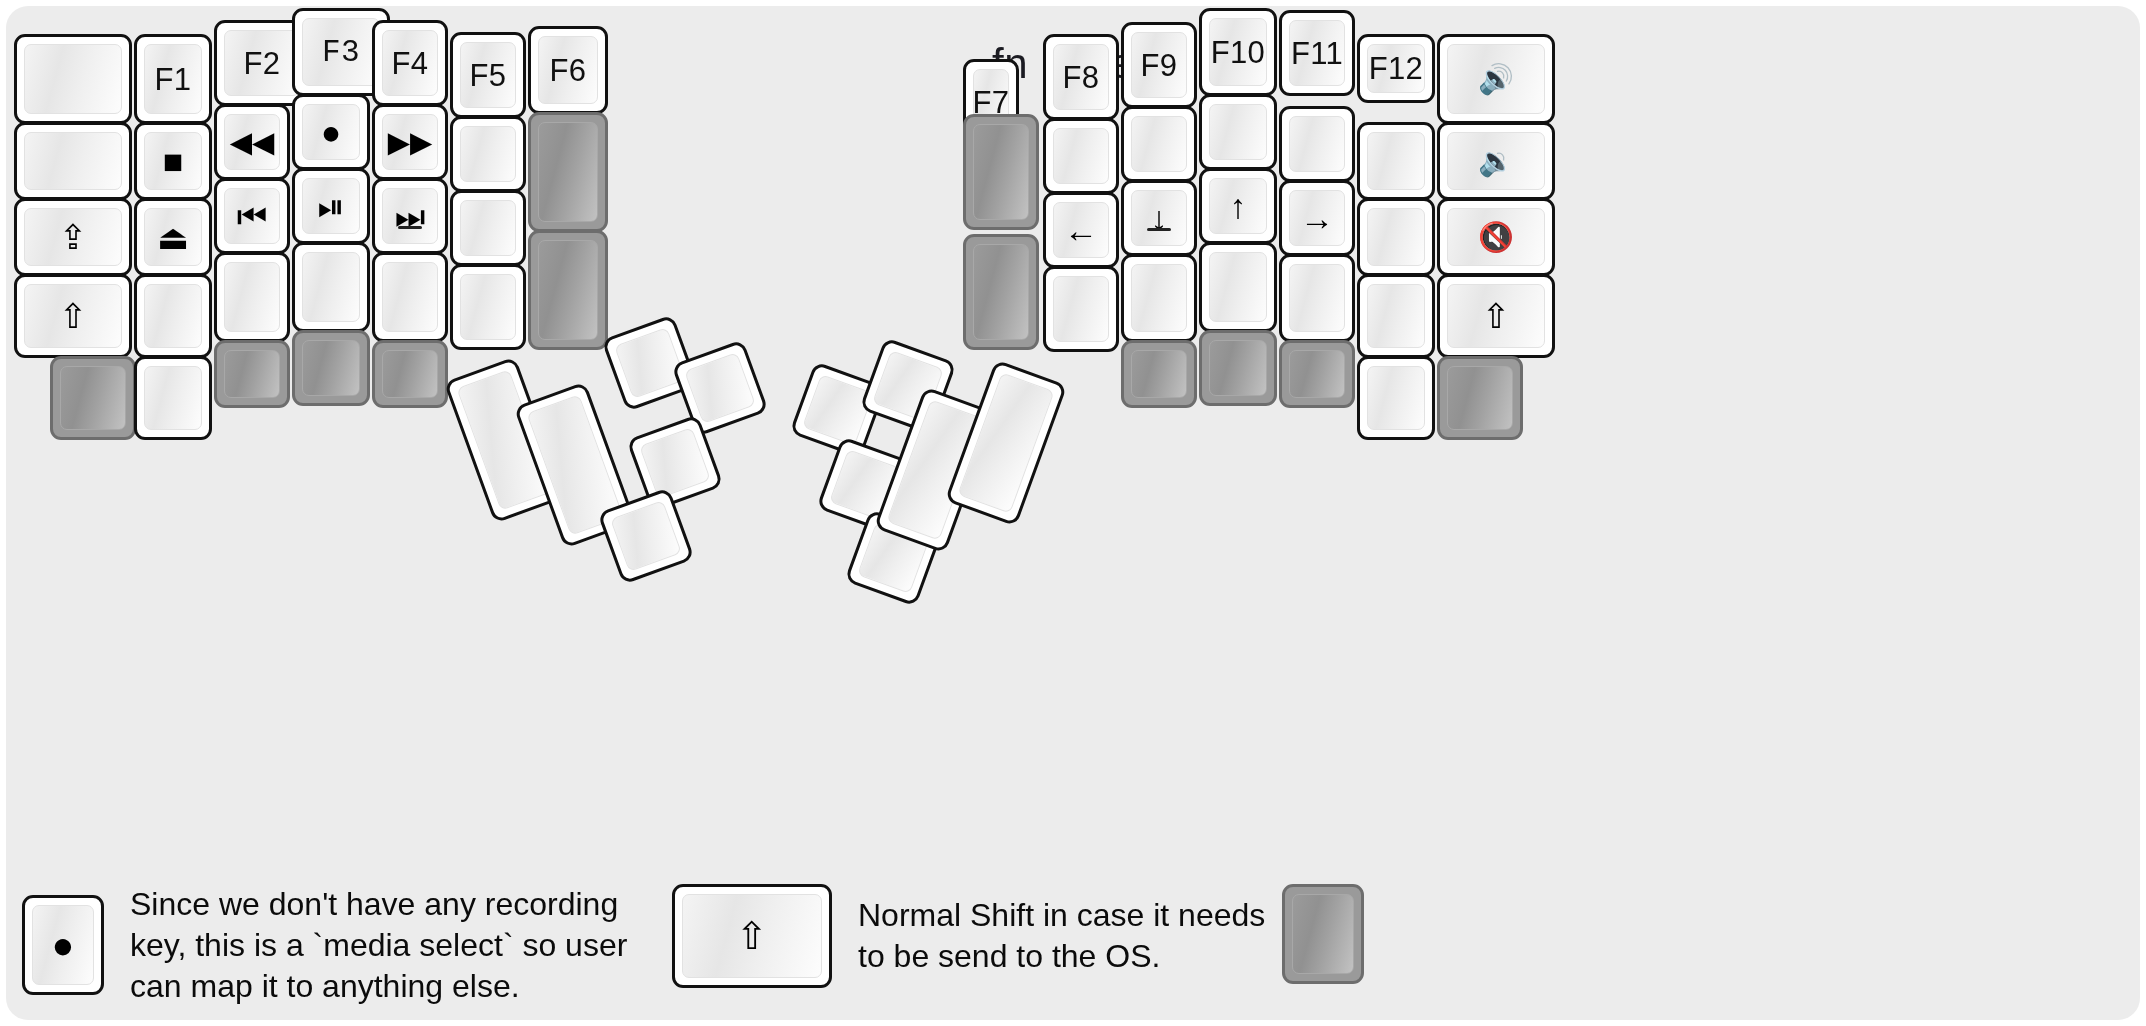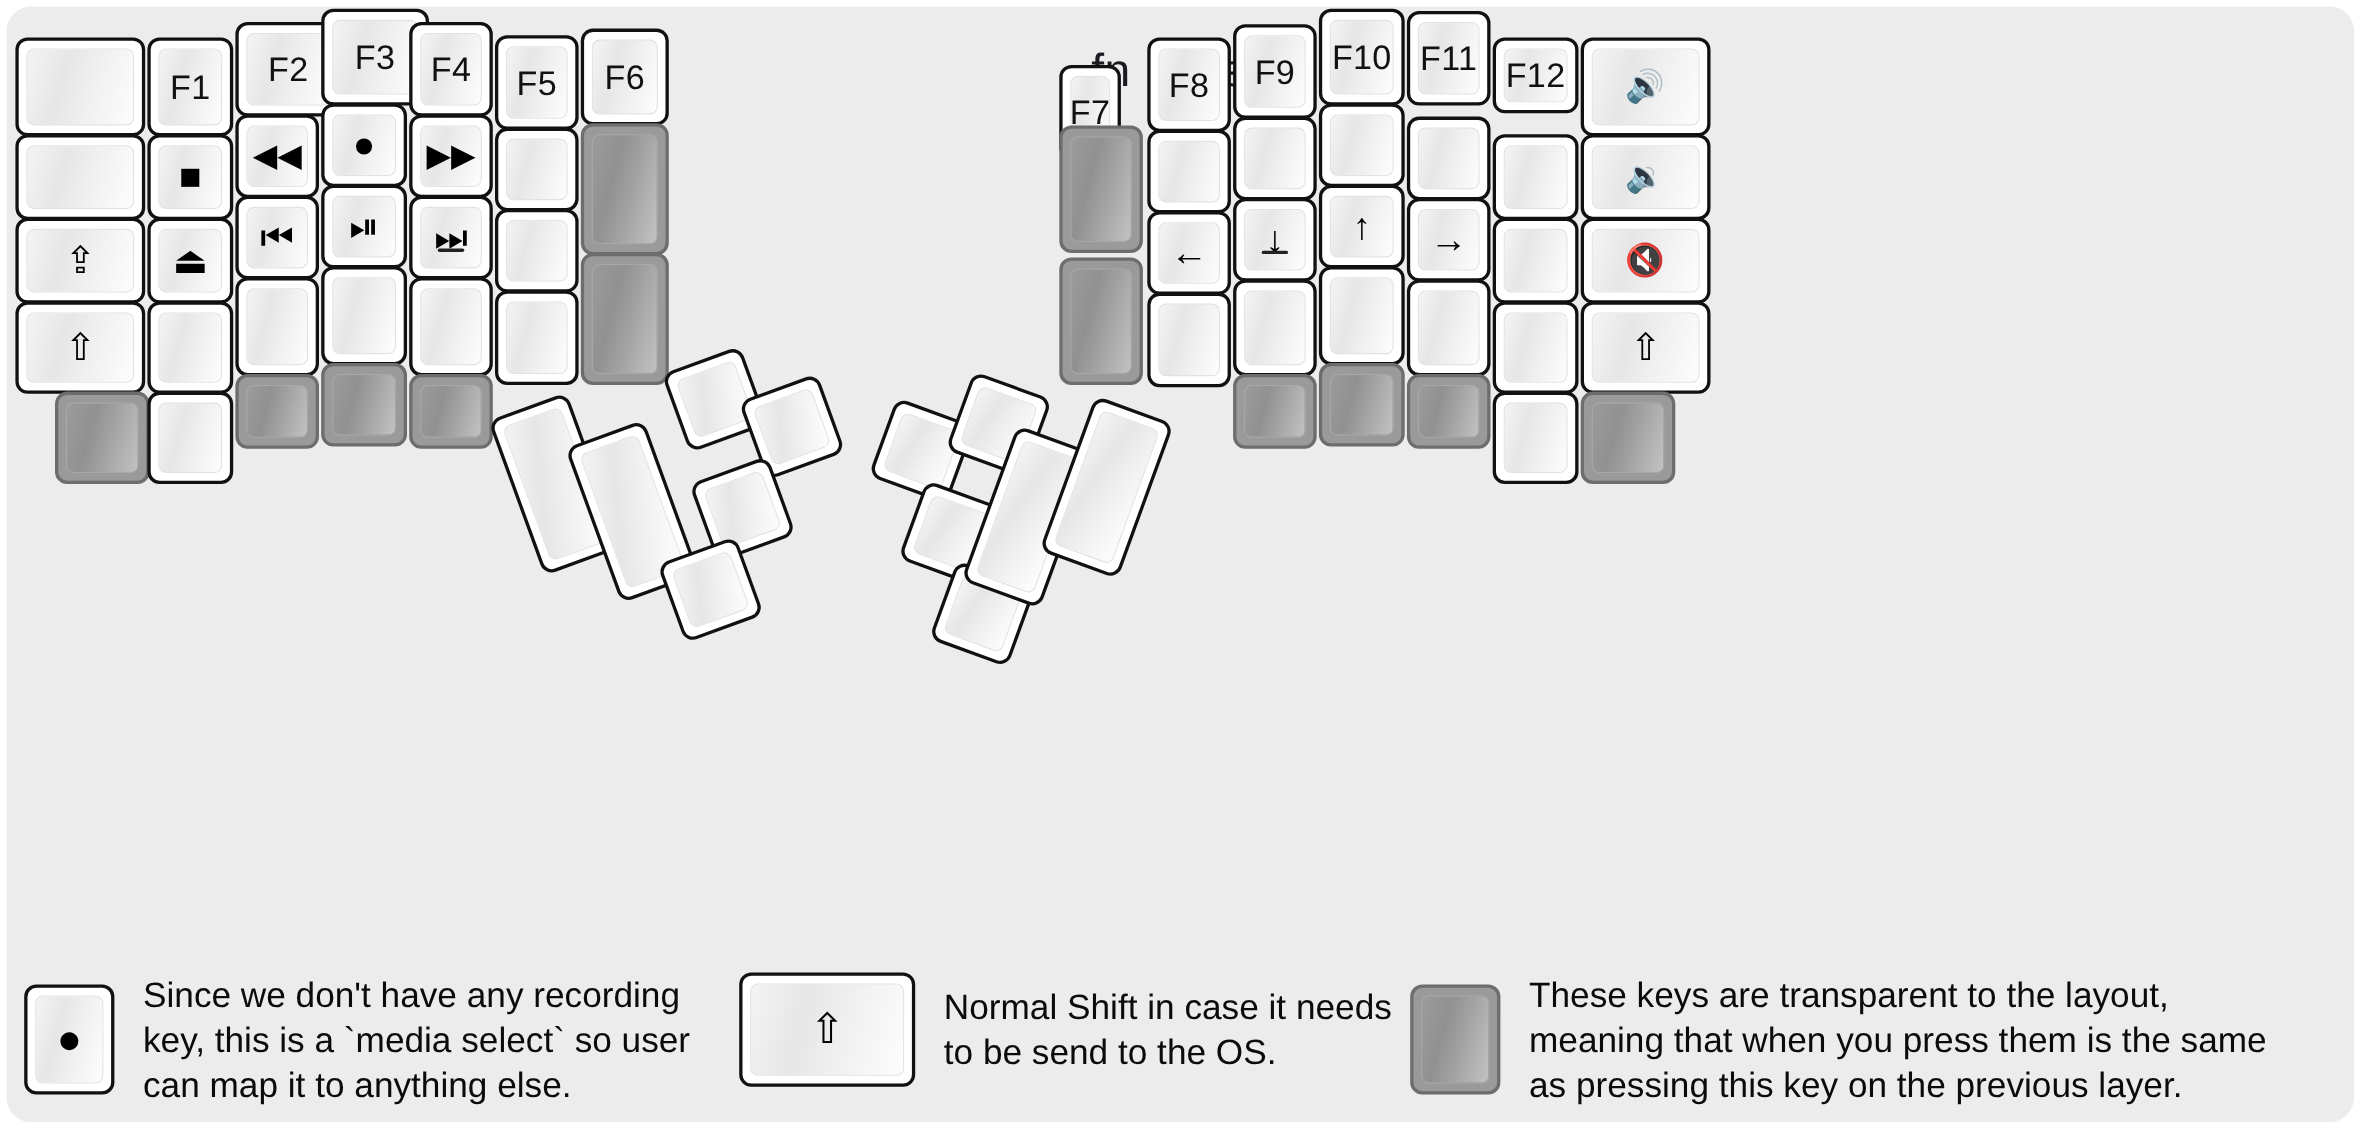--- a/index.html
+++ b/index.html
@@ -179,21 +179,21 @@
         <div class="cap">
           <span class="glyph">⏮</span>
         </div>
       </div>
       <div class="key" style="left: 214px; top: 252px; width: 76px; height: 90px;">
         <div class="cap"></div>
       </div>
       <div class="key trans" style="left: 214px; top: 340px; width: 76px; height: 68px;">
         <div class="cap"></div>
       </div>
-      <div class="key" style="left: 292px; top: 8px; width: 98px; height: 88px;">
+      <div class="key" style="left: 292px; top: 8px; width: 98px; height: 88px; font-family: Liberation Mono, monospace;">
         <div class="cap">
           <span class="lbl">F3</span>
         </div>
       </div>
       <div class="key" style="left: 292px; top: 94px; width: 78px; height: 76px;">
         <div class="cap">
           <span class="glyph">●</span>
         </div>
       </div>
       <div class="key" style="left: 292px; top: 168px; width: 78px; height: 76px;">
@@ -435,18 +435,15 @@
             <span class="glyph big">⇧</span>
           </div>
         </div>
         <div class="legend-text">Normal Shift in case it needs
 to be send to the OS.</div>
       </div>
       <div class="legend-item" style="left: 1282px; top: 884px;">
         <div class="legend-key trans">
           <div class="cap"></div>
         </div>
-        <div class="legend-text">These keys are transparent to the layout,
-meaning that when you press them is the same
-as pressing this key on the previous layer.</div>
       </div>
     </div>
 </div>
 
 </body></html>

